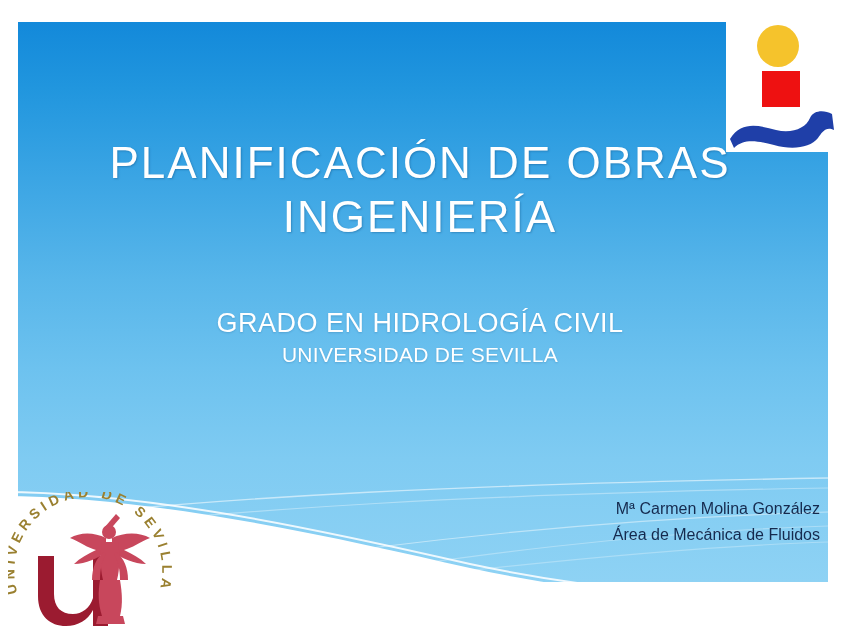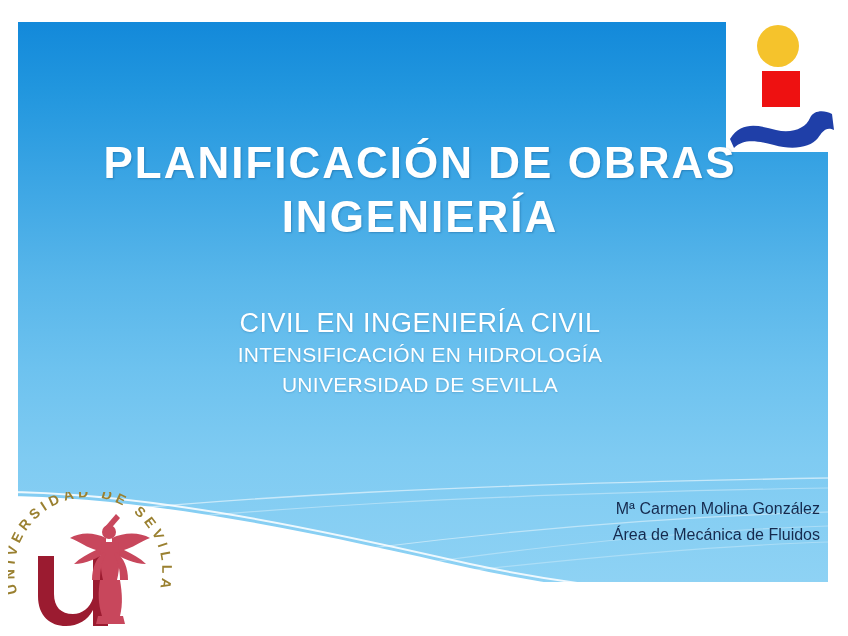--- a/index.html
+++ b/index.html
@@ -80,21 +80,21 @@
   .title-block {
     position: absolute;
     left: 40px;
     top: 136px;
     width: 760px;
     text-align: center;
   }
   .title-line {
     color: #ffffff;
     font-family: "Liberation Sans", sans-serif;
-    font-weight: bold;
+    font-weight: normal;
     font-size: 44px;
     line-height: 54px;
     letter-spacing: 2px;
     text-shadow: 1px 1px 2px rgba(10,70,120,0.35);
     white-space: nowrap;
   }
 
   
   .subtitle-block {
     position: absolute;
@@ -179,22 +179,21 @@
     <rect x="36" y="57" width="38" height="36" fill="#ee1111"></rect>
     <path d="M 4 125 C 16 106 34 112 50 116 C 66 120 80 114 84 104 C 88 96 98 96 106 100 L 108 116 C 100 112 96 118 92 124 C 84 134 66 136 48 131 C 32 127 18 124 8 134 Z" fill="#1f3fa8"></path>
   </svg>
 
   <div class="title-block">
     <div class="title-line">PLANIFICACIÓN DE OBRAS</div>
     <div class="title-line">INGENIERÍA</div>
   </div>
 
   <div class="subtitle-block">
-    <div class="sub-1">CIVIL EN INGENIERÍA CIVIL</div>
-    <div class="sub-2">INTENSIFICACIÓN EN HIDROLOGÍA</div>
+    <div class="sub-1">GRADO EN HIDROLOGÍA CIVIL</div>
     <div class="sub-3">UNIVERSIDAD DE SEVILLA</div>
   </div>
 
   <div class="author-block">
     <div class="author-line">Mª Carmen Molina González</div>
     <div class="author-line">Área de Mecánica de Fluidos</div>
   </div>
 
   <svg class="seal" viewBox="0 0 172 144">
     <defs>

